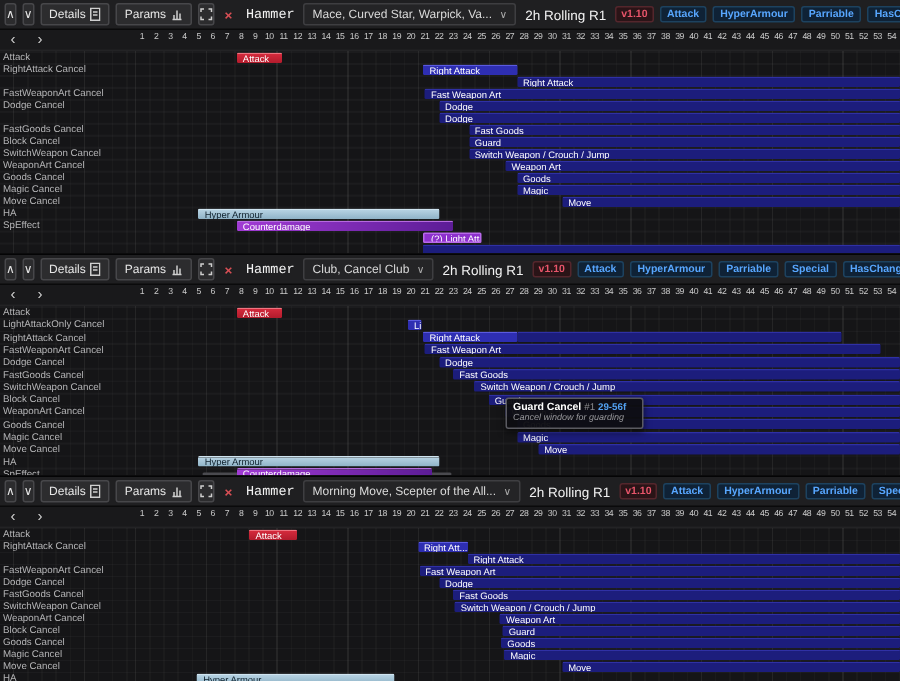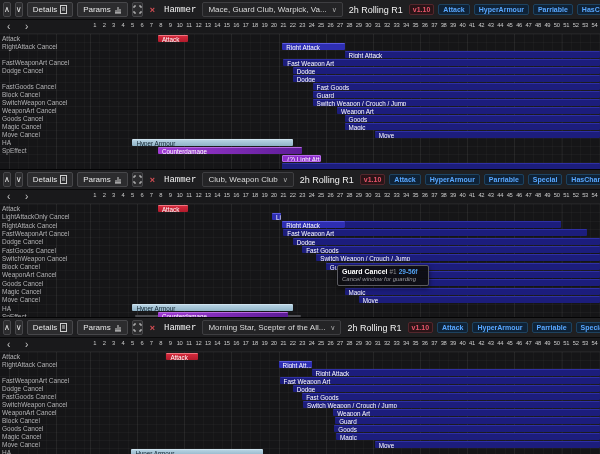--- a/index.html
+++ b/index.html
@@ -85,21 +85,21 @@
           </span>
         </button>
         <button class="btn sq">
           <svg width="9" height="9" viewBox="0 0 9 9" fill="none" stroke="#cfcfcf" stroke-width="1">
             <path d="M1 3V1h2M6 1h2v2M8 6v2H6M3 8H1V6"></path>
           </svg>
         </button>
         <button class="xbtn">×</button>
         <span class="wclass">Hammer</span>
         <div class="ddown">
-          <span class="txt">Mace, Guard Club, Warpick, Va...</span>
+          <span class="txt">Mace, Curved Star, Warpick, Va...</span>
           <span class="chev">∨</span>
         </div>
         <span class="mname">2h Rolling R1</span>
         <span class="vbadge">v1.10</span>
         <span class="tag">Attack</span>
         <span class="tag">HyperArmour</span>
         <span class="tag">Parriable</span>
         <span class="tag">HasChanged</span>
       </div>
     <div class="ruler">
@@ -218,21 +218,21 @@
           </span>
         </button>
         <button class="btn sq">
           <svg width="9" height="9" viewBox="0 0 9 9" fill="none" stroke="#cfcfcf" stroke-width="1">
             <path d="M1 3V1h2M6 1h2v2M8 6v2H6M3 8H1V6"></path>
           </svg>
         </button>
         <button class="xbtn">×</button>
         <span class="wclass">Hammer</span>
         <div class="ddown">
-          <span class="txt">Club, Weapon Club</span>
+          <span class="txt">Club, Cancel Club</span>
           <span class="chev">∨</span>
         </div>
         <span class="mname">2h Rolling R1</span>
         <span class="vbadge">v1.10</span>
         <span class="tag">Attack</span>
         <span class="tag">HyperArmour</span>
         <span class="tag">Parriable</span>
         <span class="tag">Special</span>
         <span class="tag">HasChanged</span>
       </div>
@@ -360,21 +360,21 @@
           </span>
         </button>
         <button class="btn sq">
           <svg width="9" height="9" viewBox="0 0 9 9" fill="none" stroke="#cfcfcf" stroke-width="1">
             <path d="M1 3V1h2M6 1h2v2M8 6v2H6M3 8H1V6"></path>
           </svg>
         </button>
         <button class="xbtn">×</button>
         <span class="wclass">Hammer</span>
         <div class="ddown">
-          <span class="txt">Morning Star, Scepter of the All...</span>
+          <span class="txt">Morning Move, Scepter of the All...</span>
           <span class="chev">∨</span>
         </div>
         <span class="mname">2h Rolling R1</span>
         <span class="vbadge">v1.10</span>
         <span class="tag">Attack</span>
         <span class="tag">HyperArmour</span>
         <span class="tag">Parriable</span>
         <span class="tag">Special</span>
       </div>
     <div class="ruler">

